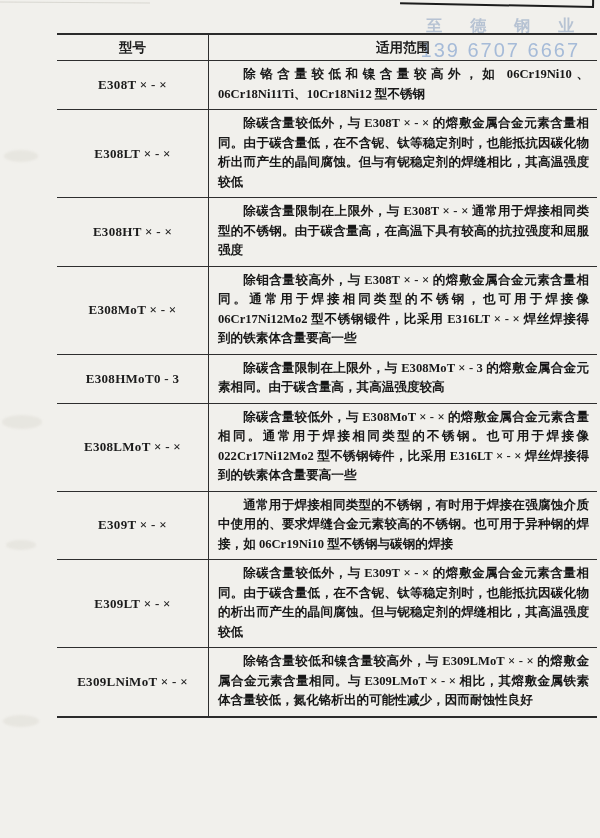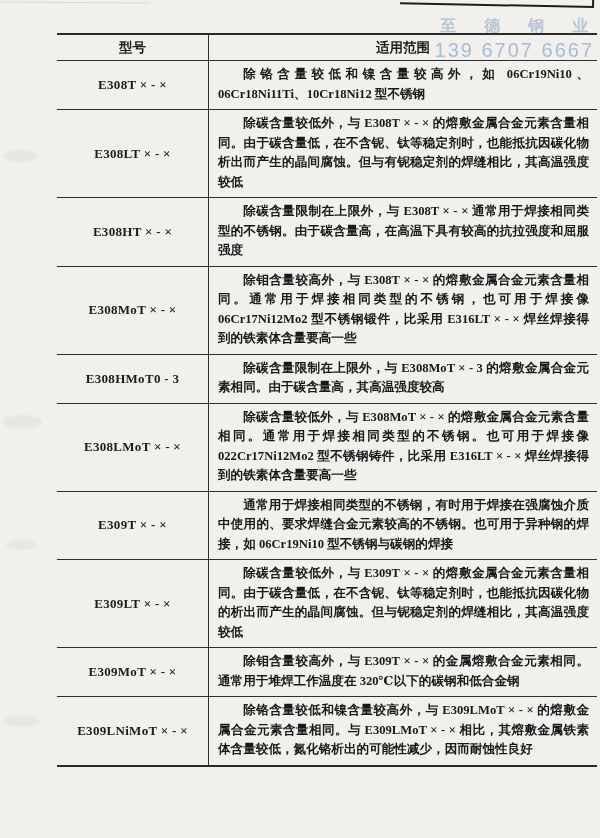--- a/index.html
+++ b/index.html
@@ -29,21 +29,21 @@
   .smudge {
     position:absolute; background:#dcdad2; opacity:.45;
     border-radius:50%; filter:blur(1px);
   }
   .smudge.s1 { left:4px;  top:150px; width:34px; height:12px; }
   .smudge.s2 { left:2px;  top:415px; width:40px; height:14px; }
   .smudge.s3 { left:6px;  top:540px; width:30px; height:10px; }
   .smudge.s4 { left:3px;  top:715px; width:36px; height:12px; }
   
   .watermark {
-    position:absolute; top:18px; right:6px;
+    position:absolute; top:18px; right:20px;
     text-align:center; z-index:0; line-height:1;
     user-select:none;
   }
   .wm-company {
     font-size:16px; font-weight:600;
     letter-spacing:12px; margin-right:-12px;
     color:#b7c3d3;
   }
   .wm-phone {
     margin-top:6px;
@@ -162,24 +162,20 @@
   <tr>
     <td class="model-cell">E309T × - ×</td>
     <td class="range-cell">通常用于焊接相同类型的不锈钢，有时用于焊接在强腐蚀介质中使用的、要求焊缝合金元素较高的不锈钢。也可用于异种钢的焊接，如 06Cr19Ni10 型不锈钢与碳钢的焊接</td>
   </tr>
 
   <tr>
     <td class="model-cell">E309LT × - ×</td>
     <td class="range-cell">除碳含量较低外，与 E309T × - × 的熔敷金属合金元素含量相同。由于碳含量低，在不含铌、钛等稳定剂时，也能抵抗因碳化物的析出而产生的晶间腐蚀。但与铌稳定剂的焊缝相比，其高温强度较低</td>
   </tr>
 
-  <tr>
-    <td class="model-cell">E309MoT × - ×</td>
-    <td class="range-cell">除钼含量较高外，与 E309T × - × 的金属熔敷合金元素相同。通常用于堆焊工作温度在 320℃以下的碳钢和低合金钢</td>
-  </tr>
 
 
   <tr>
     <td class="model-cell">E309LNiMoT × - ×</td>
     <td class="range-cell">除铬含量较低和镍含量较高外，与 E309LMoT × - × 的熔敷金属合金元素含量相同。与 E309LMoT × - × 相比，其熔敷金属铁素体含量较低，氮化铬析出的可能性减少，因而耐蚀性良好</td>
   </tr>
 
 </tbody>
   </table>
 

